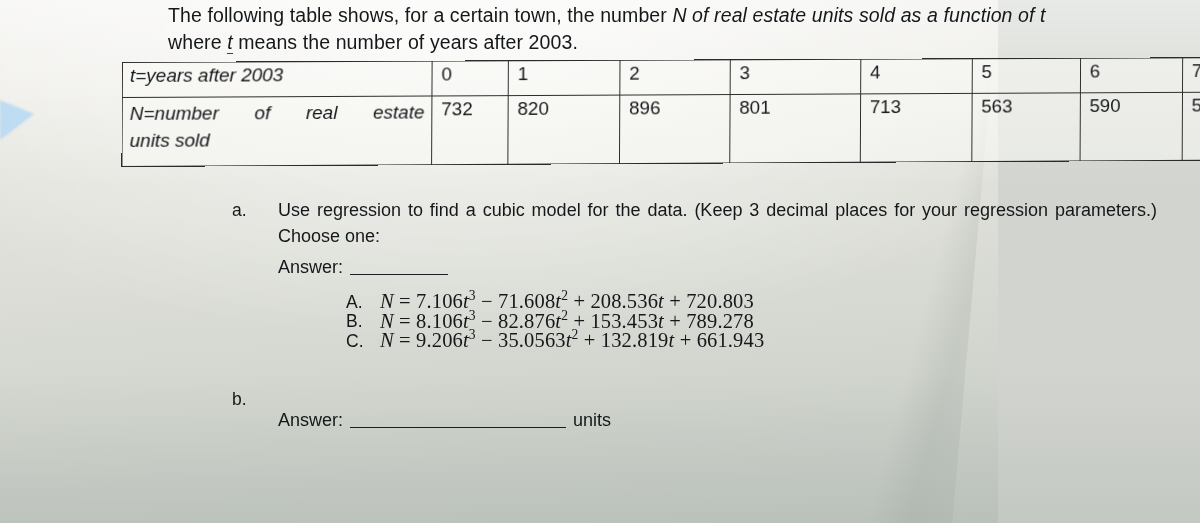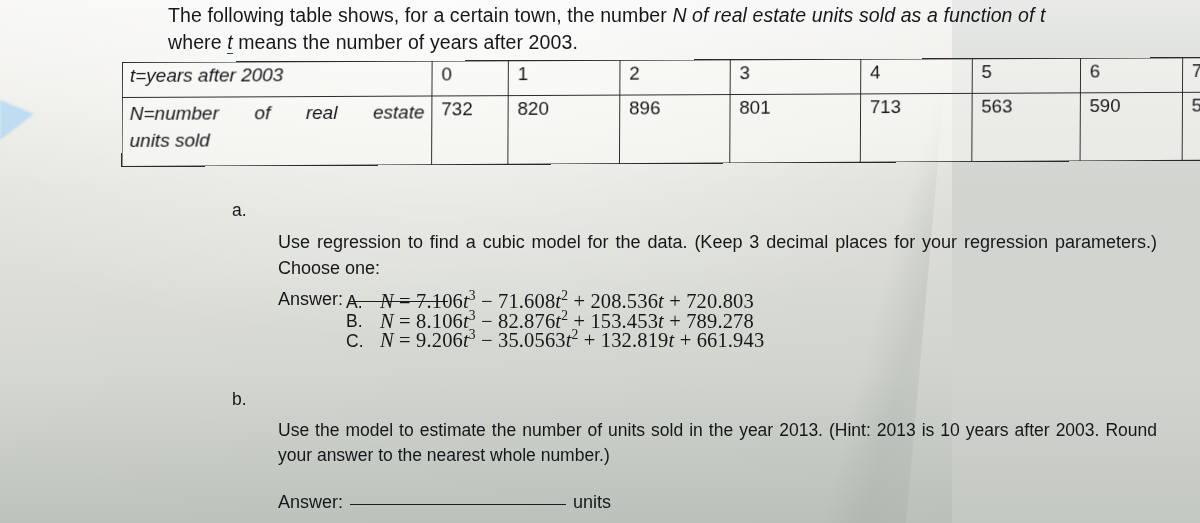--- a/index.html
+++ b/index.html
@@ -15,20 +15,21 @@
   }
 
   
   #page {
     position: relative;
     width: 952px;
     height: 523px;
     background:
       radial-gradient(ellipse 900px 420px at 46% 6%, rgba(255,255,255,0.72) 0%, rgba(255,255,255,0.30) 42%, rgba(255,255,255,0.0) 74%),
       linear-gradient(176deg, #efeeea 0%, #e9e8e2 16%, #e0e1da 38%, #d6d9d2 62%, #ccd1ca 84%, #c6ccc6 100%);
+    padding-left: 46px;
   }
   
   #sheen-top {
     position: absolute; left: 0; top: 0; width: 1200px; height: 190px;
     background: linear-gradient(180deg, rgba(255,255,255,0.50) 0%, rgba(255,255,255,0.10) 70%, rgba(255,255,255,0) 100%);
     pointer-events: none;
   }
   #sheen-bottom {
     position: absolute; left: 0; bottom: 0; width: 1200px; height: 150px;
     background: linear-gradient(0deg, rgba(120,132,124,0.16) 0%, rgba(120,132,124,0.0) 100%);
@@ -130,29 +131,28 @@
   .qmark {
     position: absolute;
     left: 0; top: 0;
     width: 26px;
     font-size: 17.5px;
   }
   .qtext {
     margin-left: 46px;
     text-align: justify;
     text-align-last: left;
-    margin-top: 32px;
   }
 
   .answer-line {
     margin-left: 46px;
     margin-top: 5px;
     font-size: 18px;
     display: flex;
-    align-items: flex-start;
+    align-items: center;
     gap: 7px;
   }
   .blank {
     display: inline-block;
     border-bottom: 1.6px solid #1b1e20;
     height: 15px;
   }
   .blank-a { width: 98px; }
   .blank-b { width: 216px; }
 
@@ -258,21 +258,20 @@
 
       <div class="choice">
         <span class="letter">C.</span>
         <span class="eq"><i>N</i> <span>=</span> <span>9.206</span><i>t</i><sup>3</sup> <span>−</span> <span>35.0563</span><i>t</i><sup>2</sup> <span>+</span> <span>132.819</span><i>t</i> <span>+</span> <span>661.943</span></span>
       </div>
 
     </div>
 
     <div class="qblock" id="qb">
       <div class="qmark">b.</div>
-      <div class="qtext">Use the model to estimate the number of units sold in the year 2013. (Hint: 2013 is 10 years after 2003. Round your answer to the nearest whole number.)</div>
       <div class="answer-line" id="answer-b">
         <span>Answer:</span>
         <span class="blank blank-b"></span>
         <span>units</span>
       </div>
     </div>
 
   </div>
 </div>
 

